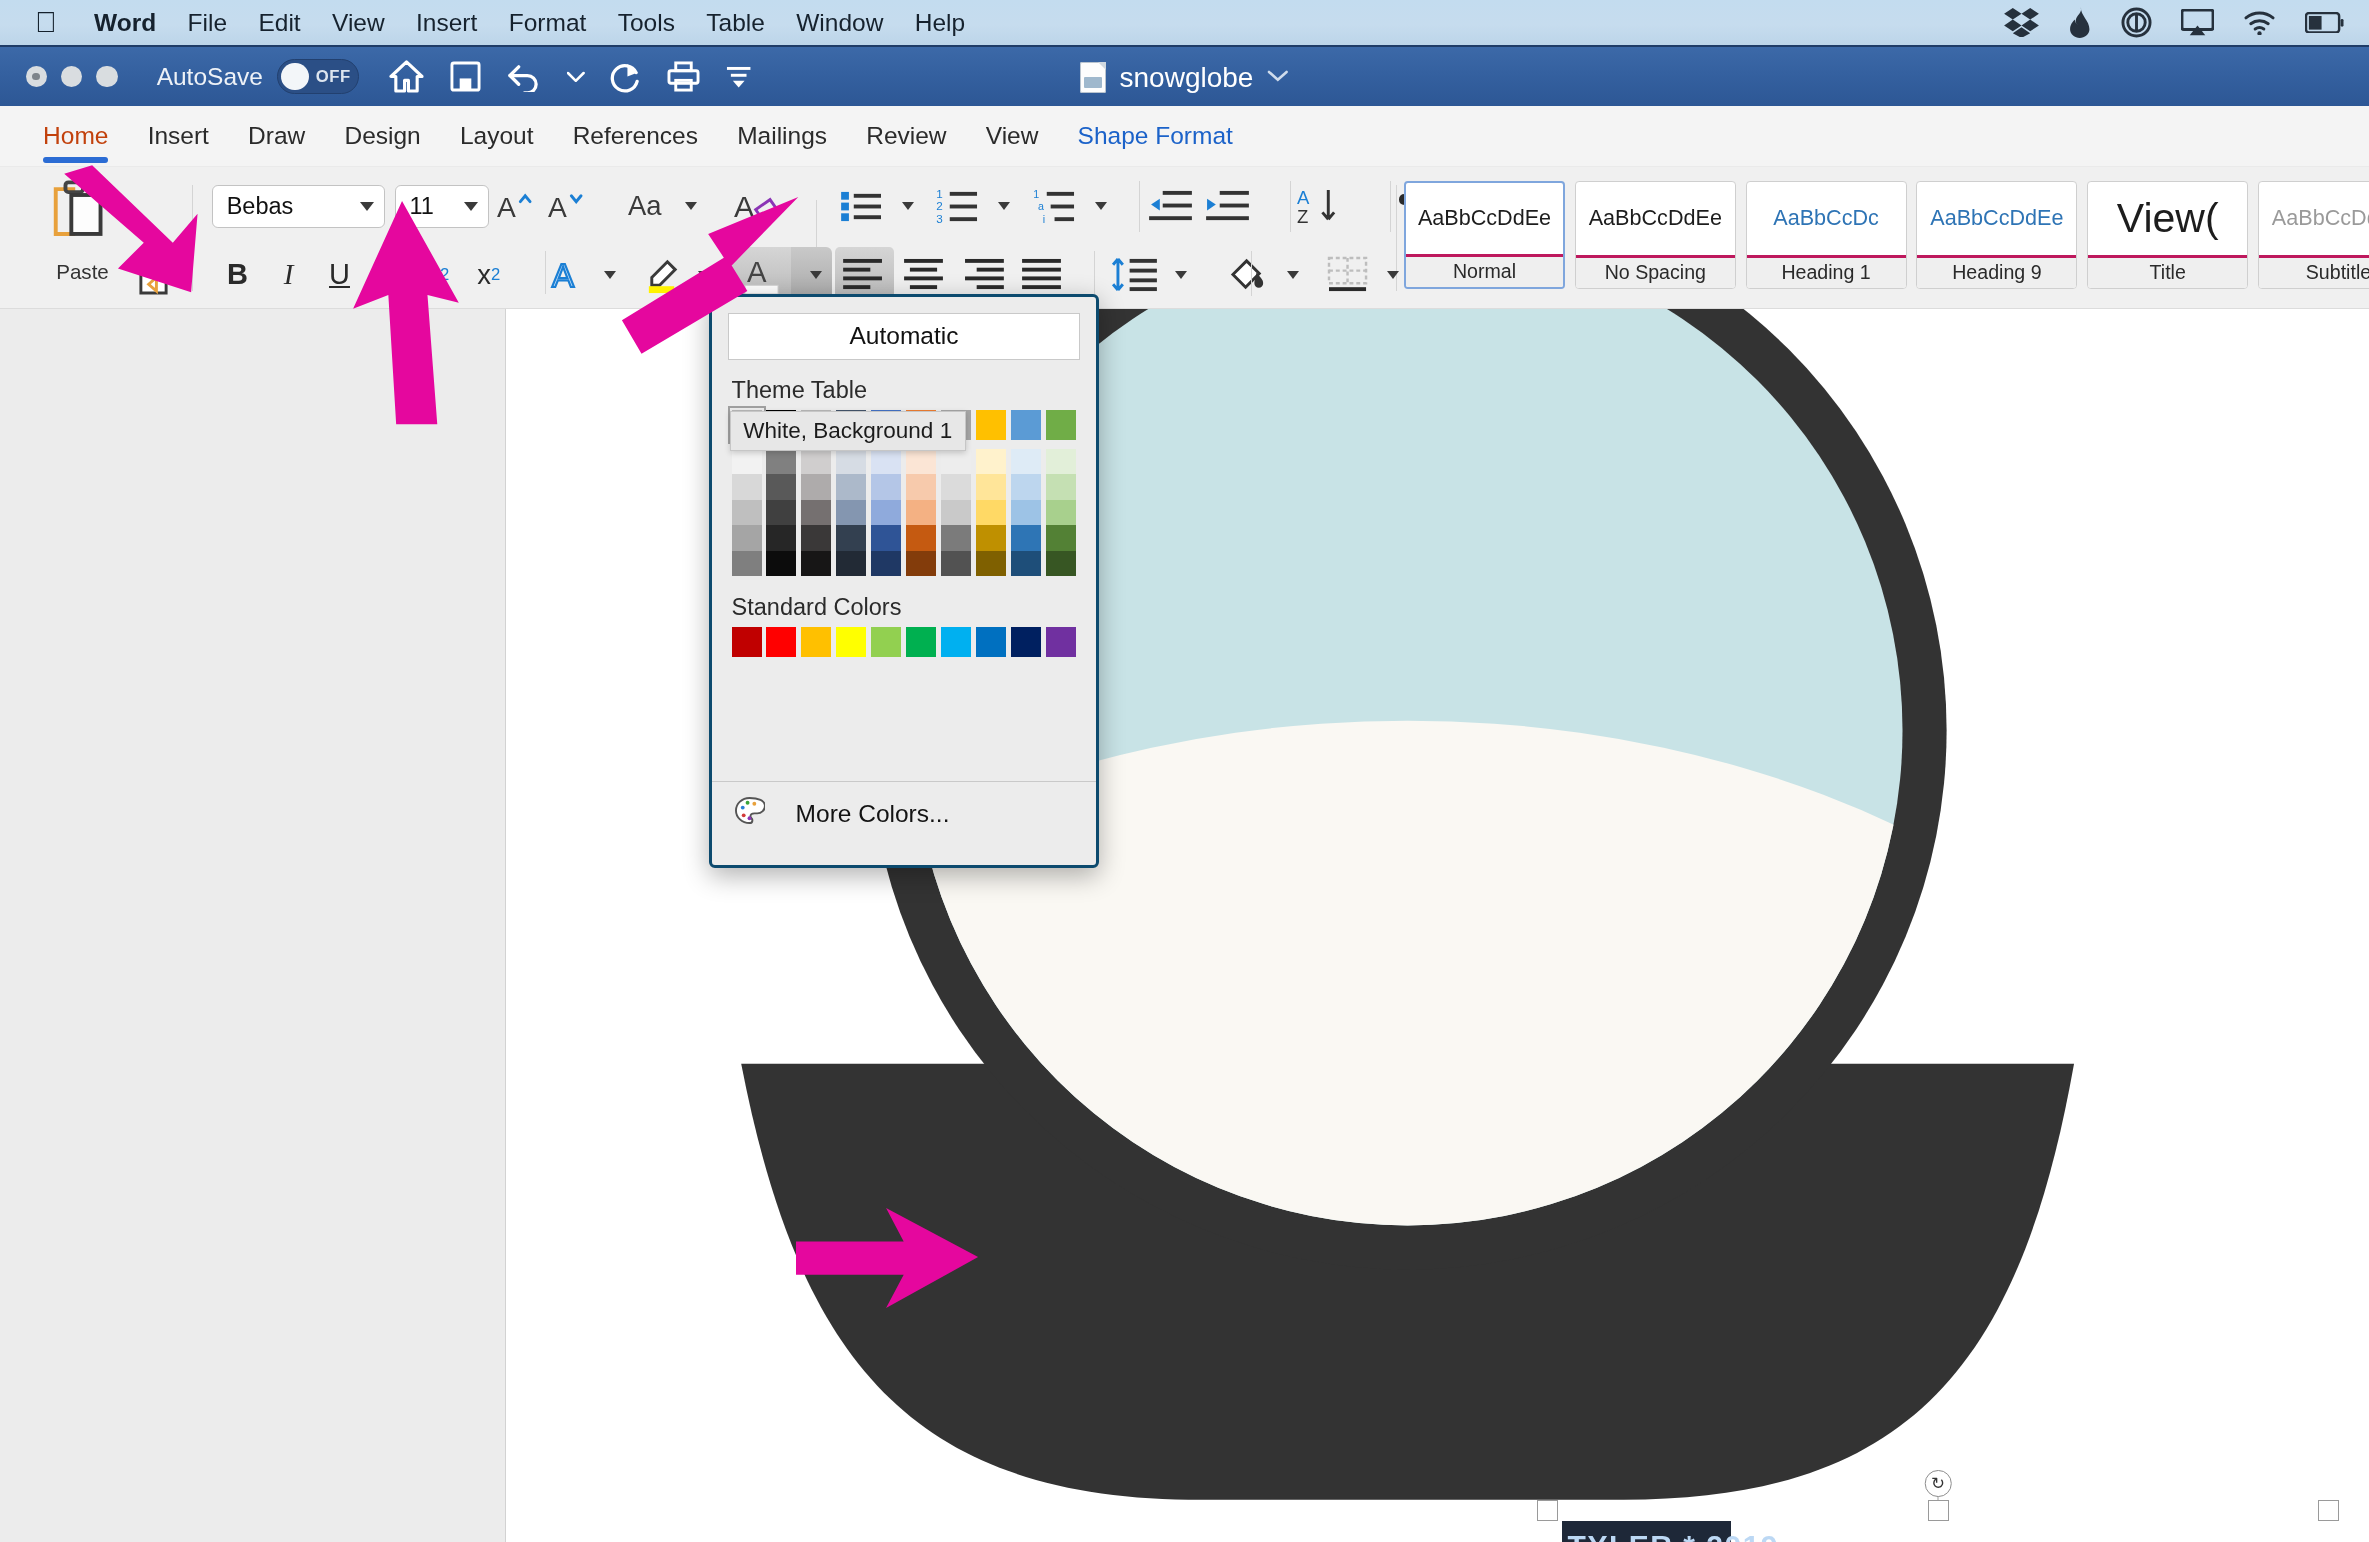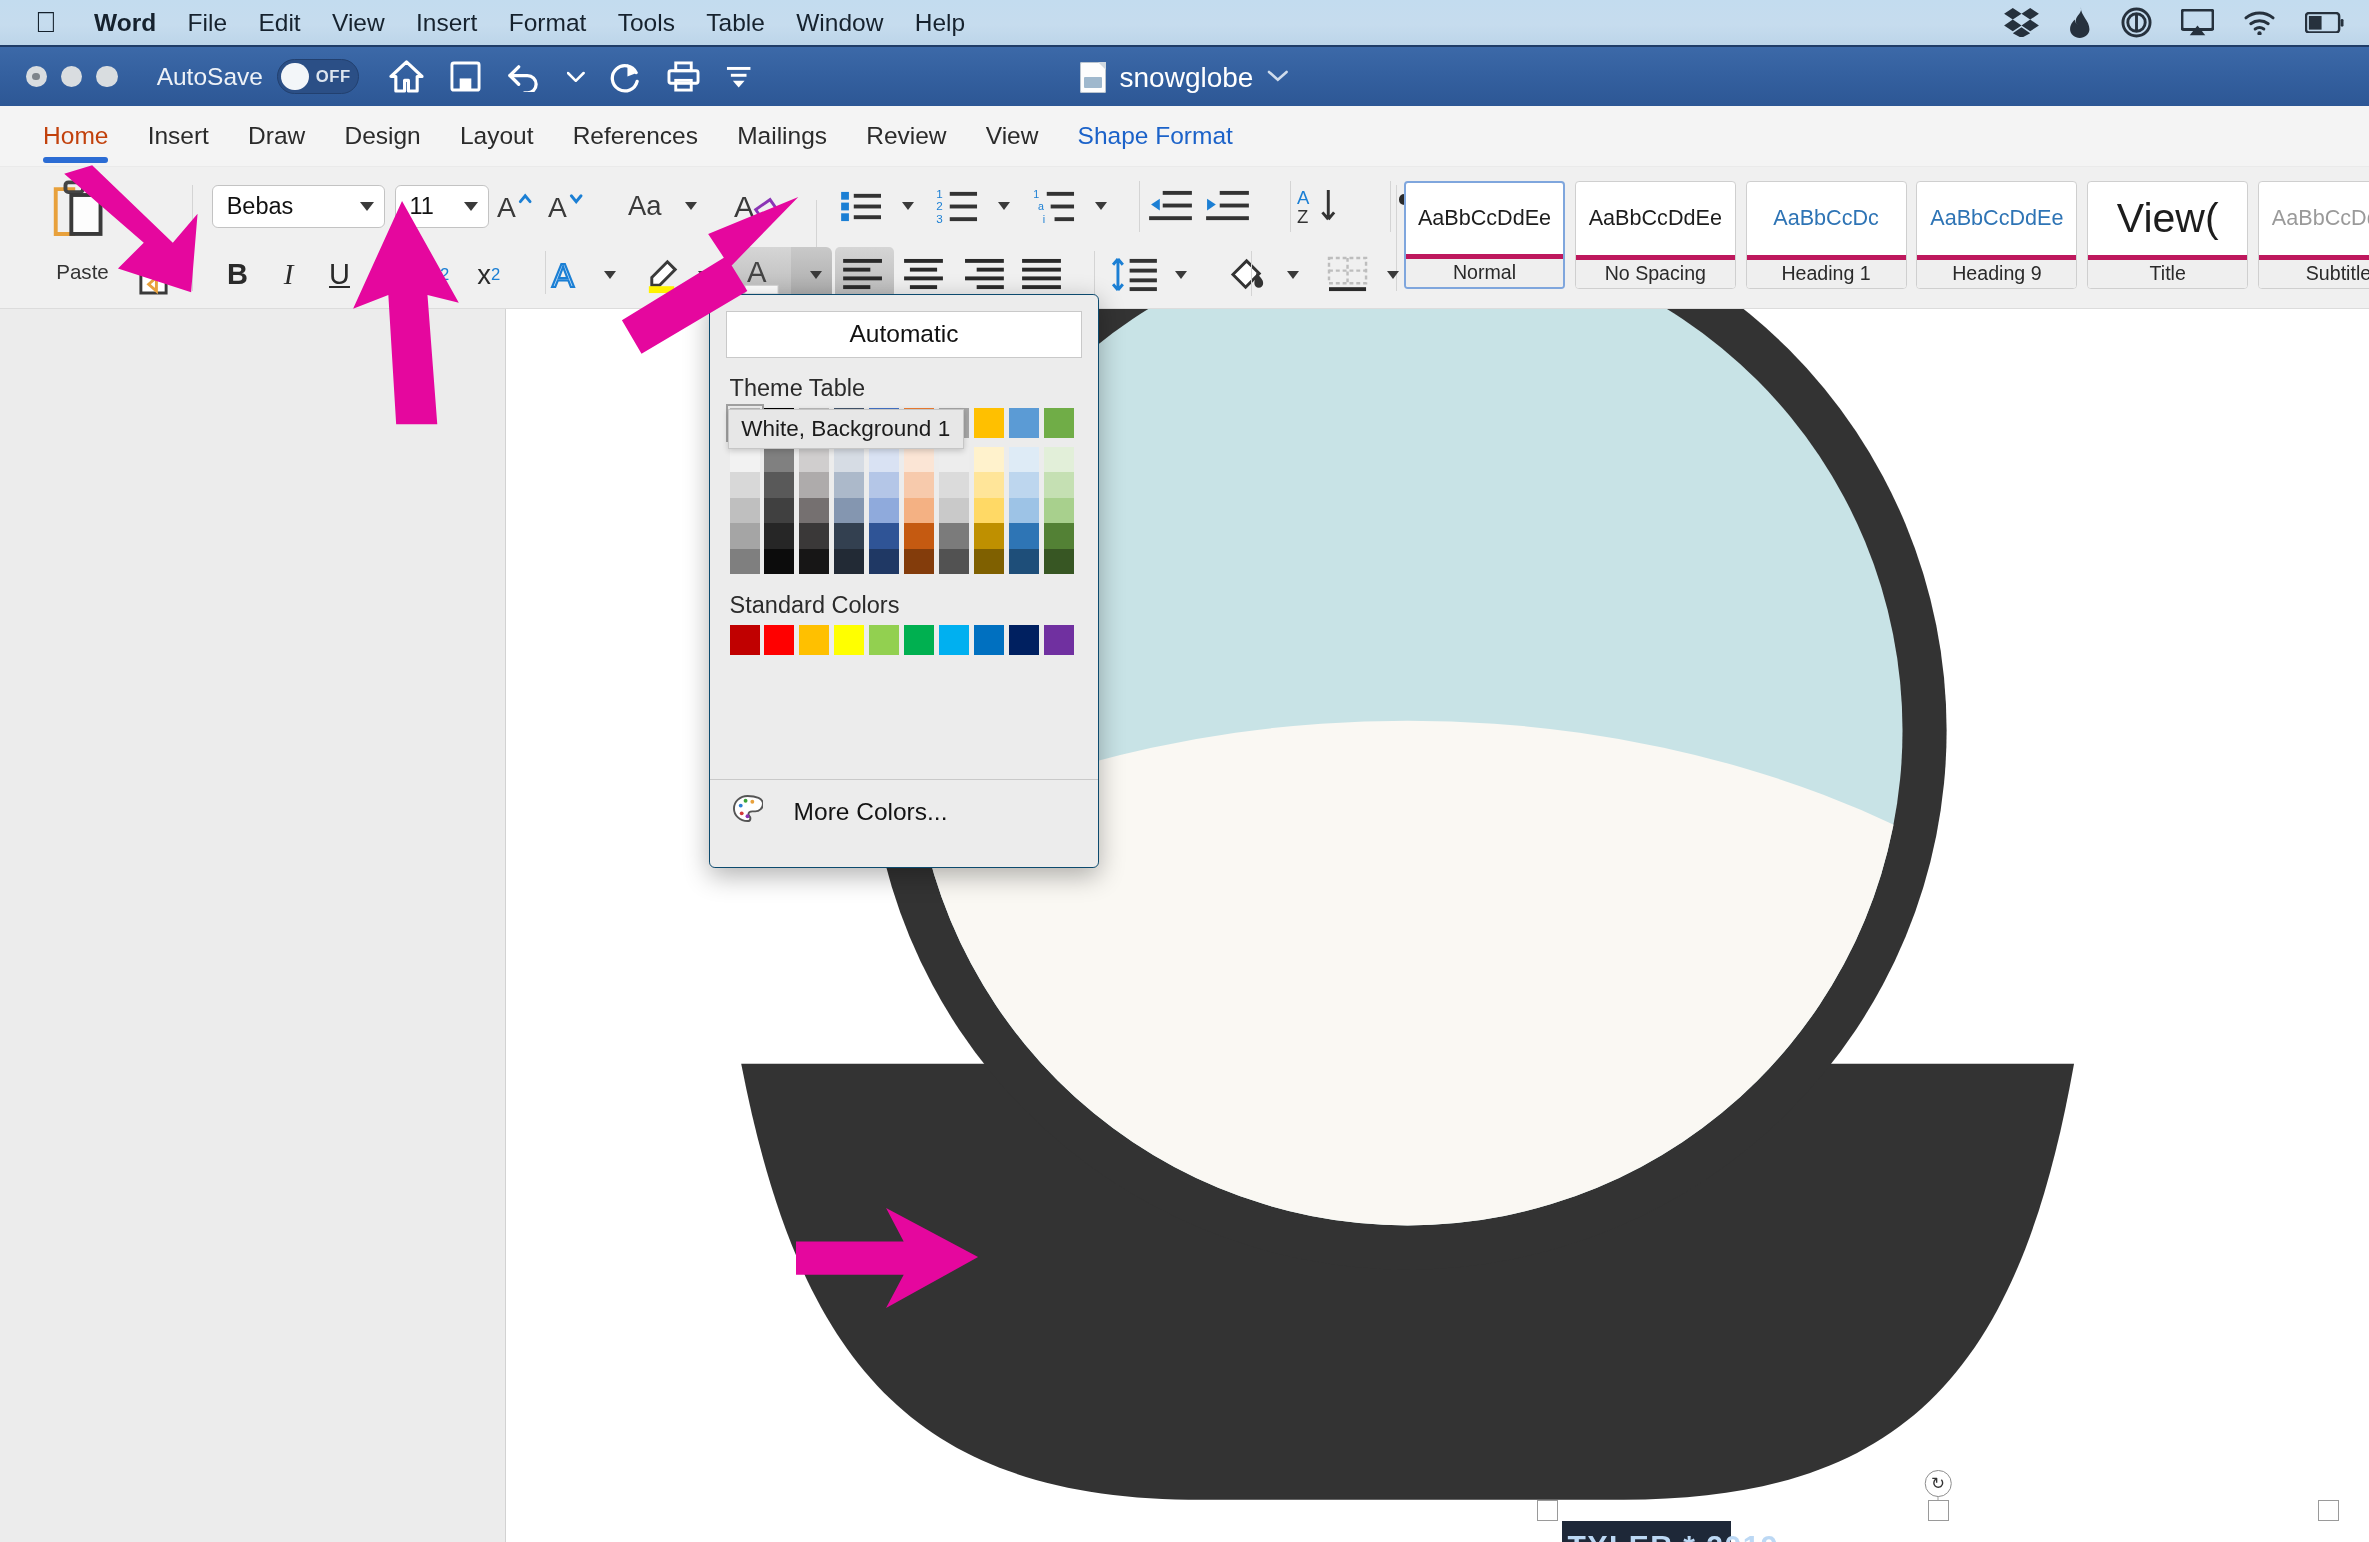--- a/index.html
+++ b/index.html
@@ -92,21 +92,21 @@
   .ibtn svg { display:block; }
 
   
   .styles { position:absolute; left:1404px; top:13.7px; display:flex; gap: 9.8px; }
   .stl {
     width: 161px; height: 108px; background:#fff; border:1px solid #cfcfcf; border-radius:3.9px;
     display:flex; flex-direction:column; overflow:hidden;
   }
   .stl.sel { border:2.9px solid #7fa6dd; }
   .stl .prev { flex:1; display:flex; align-items:center; justify-content:center; font-size:21.6px; color:#1d1d1d; overflow:hidden; white-space:nowrap; }
-  .stl .cap { height:33px; background:#efefef; border-top:5px solid #be185d; font-size:19.6px; color:#2a2a2a; display:flex; align-items:center; justify-content:center; }
+  .stl .cap { height:33px; background:#efefef; border-top:3px solid #be185d; font-size:19.6px; color:#2a2a2a; display:flex; align-items:center; justify-content:center; }
   .stl.h1 .prev, .stl.h2 .prev { color:#2e74b5; }
   .stl.title .prev { font-size:41px; }
   .stl.sub .prev { color:#9a9a9a; }
 
   
   .workarea { position:absolute; left:0; top:309px; width:2369px; height:1234px; background:#ececec; }
   .page { position:absolute; left:506px; top:0; width:1863px; height:1234px; background:#ffffff; overflow:hidden; }
   .pageedge { position:absolute; left:505px; top:0; width:1px; height:1234px; background:#d2d2d2; }
 
   
@@ -117,21 +117,21 @@
   .tbox .frame { position:absolute; inset:0; border:2.9px solid #ffffff; }
   .hnd { position:absolute; width:20.6px; height:20.6px; background:#ffffff; border:1px solid #9a9a9a; }
   .rot { position:absolute; left:50%; top:-41px; transform:translateX(-50%); width:26.5px; height:26.5px; border-radius:50%; background:#fff; border:1px solid #8d8d8d; display:flex; align-items:center; justify-content:center; font-size:16.7px; color:#333; }
   .rotline { position:absolute; left:50%; top:-15.7px; transform:translateX(-50%); width:2px; height:17.6px; background:#cfcfcf; }
   .selblk { position:absolute; left:13.7px; top:9.8px; width:169px; height:212px; background:#1e2838; }
   .tbtext { position:absolute; left:19.6px; top:17.6px; font-family:"Liberation Sans Narrow","Liberation Sans",sans-serif; font-size:30px; font-weight:bold; color:#bcd8f4; letter-spacing:1.5px; white-space:nowrap; }
 
   
   .cmenu {
     position:absolute; left:709px; top:294px; width:390px; height:574px;
-    background:#ececec; border:1px solid #0c4a6e; border-radius:5.9px;
+    background:#ececec; border:3px solid #0c4a6e; border-radius:5.9px;
     box-shadow: 0 7.8px 25.5px rgba(0,0,0,.30);
   }
   .cmenu .auto {
     margin: 15.7px 15.7px 0 15.7px; height:47px; background:#ffffff; border:1px solid #c9c9c9;
     display:flex; align-items:center; justify-content:center; font-size:24.5px; color:#111;
   }
   .cmenu .sect { margin: 17.6px 0 5.9px 19.6px; font-size:23.5px; color:#2b2b2b; }
   .swrow { display:flex; gap:4.9px; margin: 0 0 0 19.6px; }
   .sw { width:30px; height:30px; }
   .sw.selected { outline: 2.9px solid #9f9f9f; outline-offset: 2.9px; }

